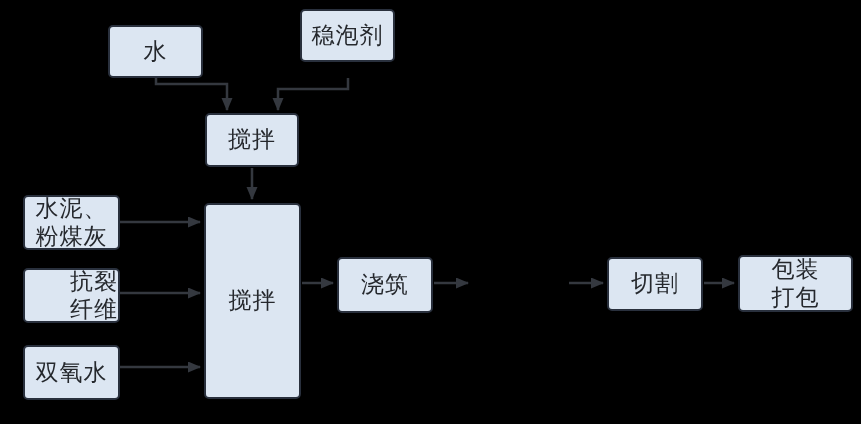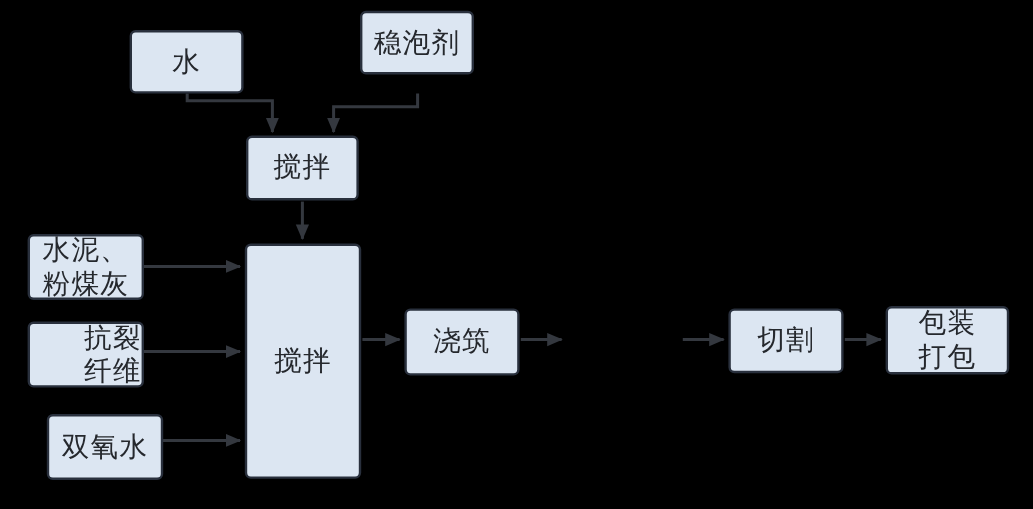--- a/index.html
+++ b/index.html
@@ -87,31 +87,31 @@
   <div class="node" style="left:23px; top:195px; width:97px; height:55px;">
     <span class="label">水泥、
 粉煤灰</span>
   </div>
 
   <div class="node" style="left:23px; top:268px; width:97px; height:55px;justify-content:flex-end;">
     <span class="label">抗裂
 纤维</span>
   </div>
 
-  <div class="node" style="left:23px; top:345px; width:97px; height:55px;margin-left:16px;">
+  <div class="node" style="left:23px; top:345px; width:97px; height:55px;">
     <span class="label">双氧水</span>
   </div>
 
   <div class="node" style="left:337px; top:257px; width:96px; height:56px;">
     <span class="label">浇筑</span>
   </div>
 
 
   <div class="node" style="left:607px; top:257px; width:96px; height:54px;font-family:Liberation Serif, serif;">
     <span class="label">切割</span>
   </div>
 
-  <div class="node" style="left:738px; top:255px; width:103px; height:57px;">
+  <div class="node" style="left:738px; top:255px; width:115px; height:57px;">
     <span class="label">包装
 打包</span>
   </div>
 
 </div>
 
 </body></html>

